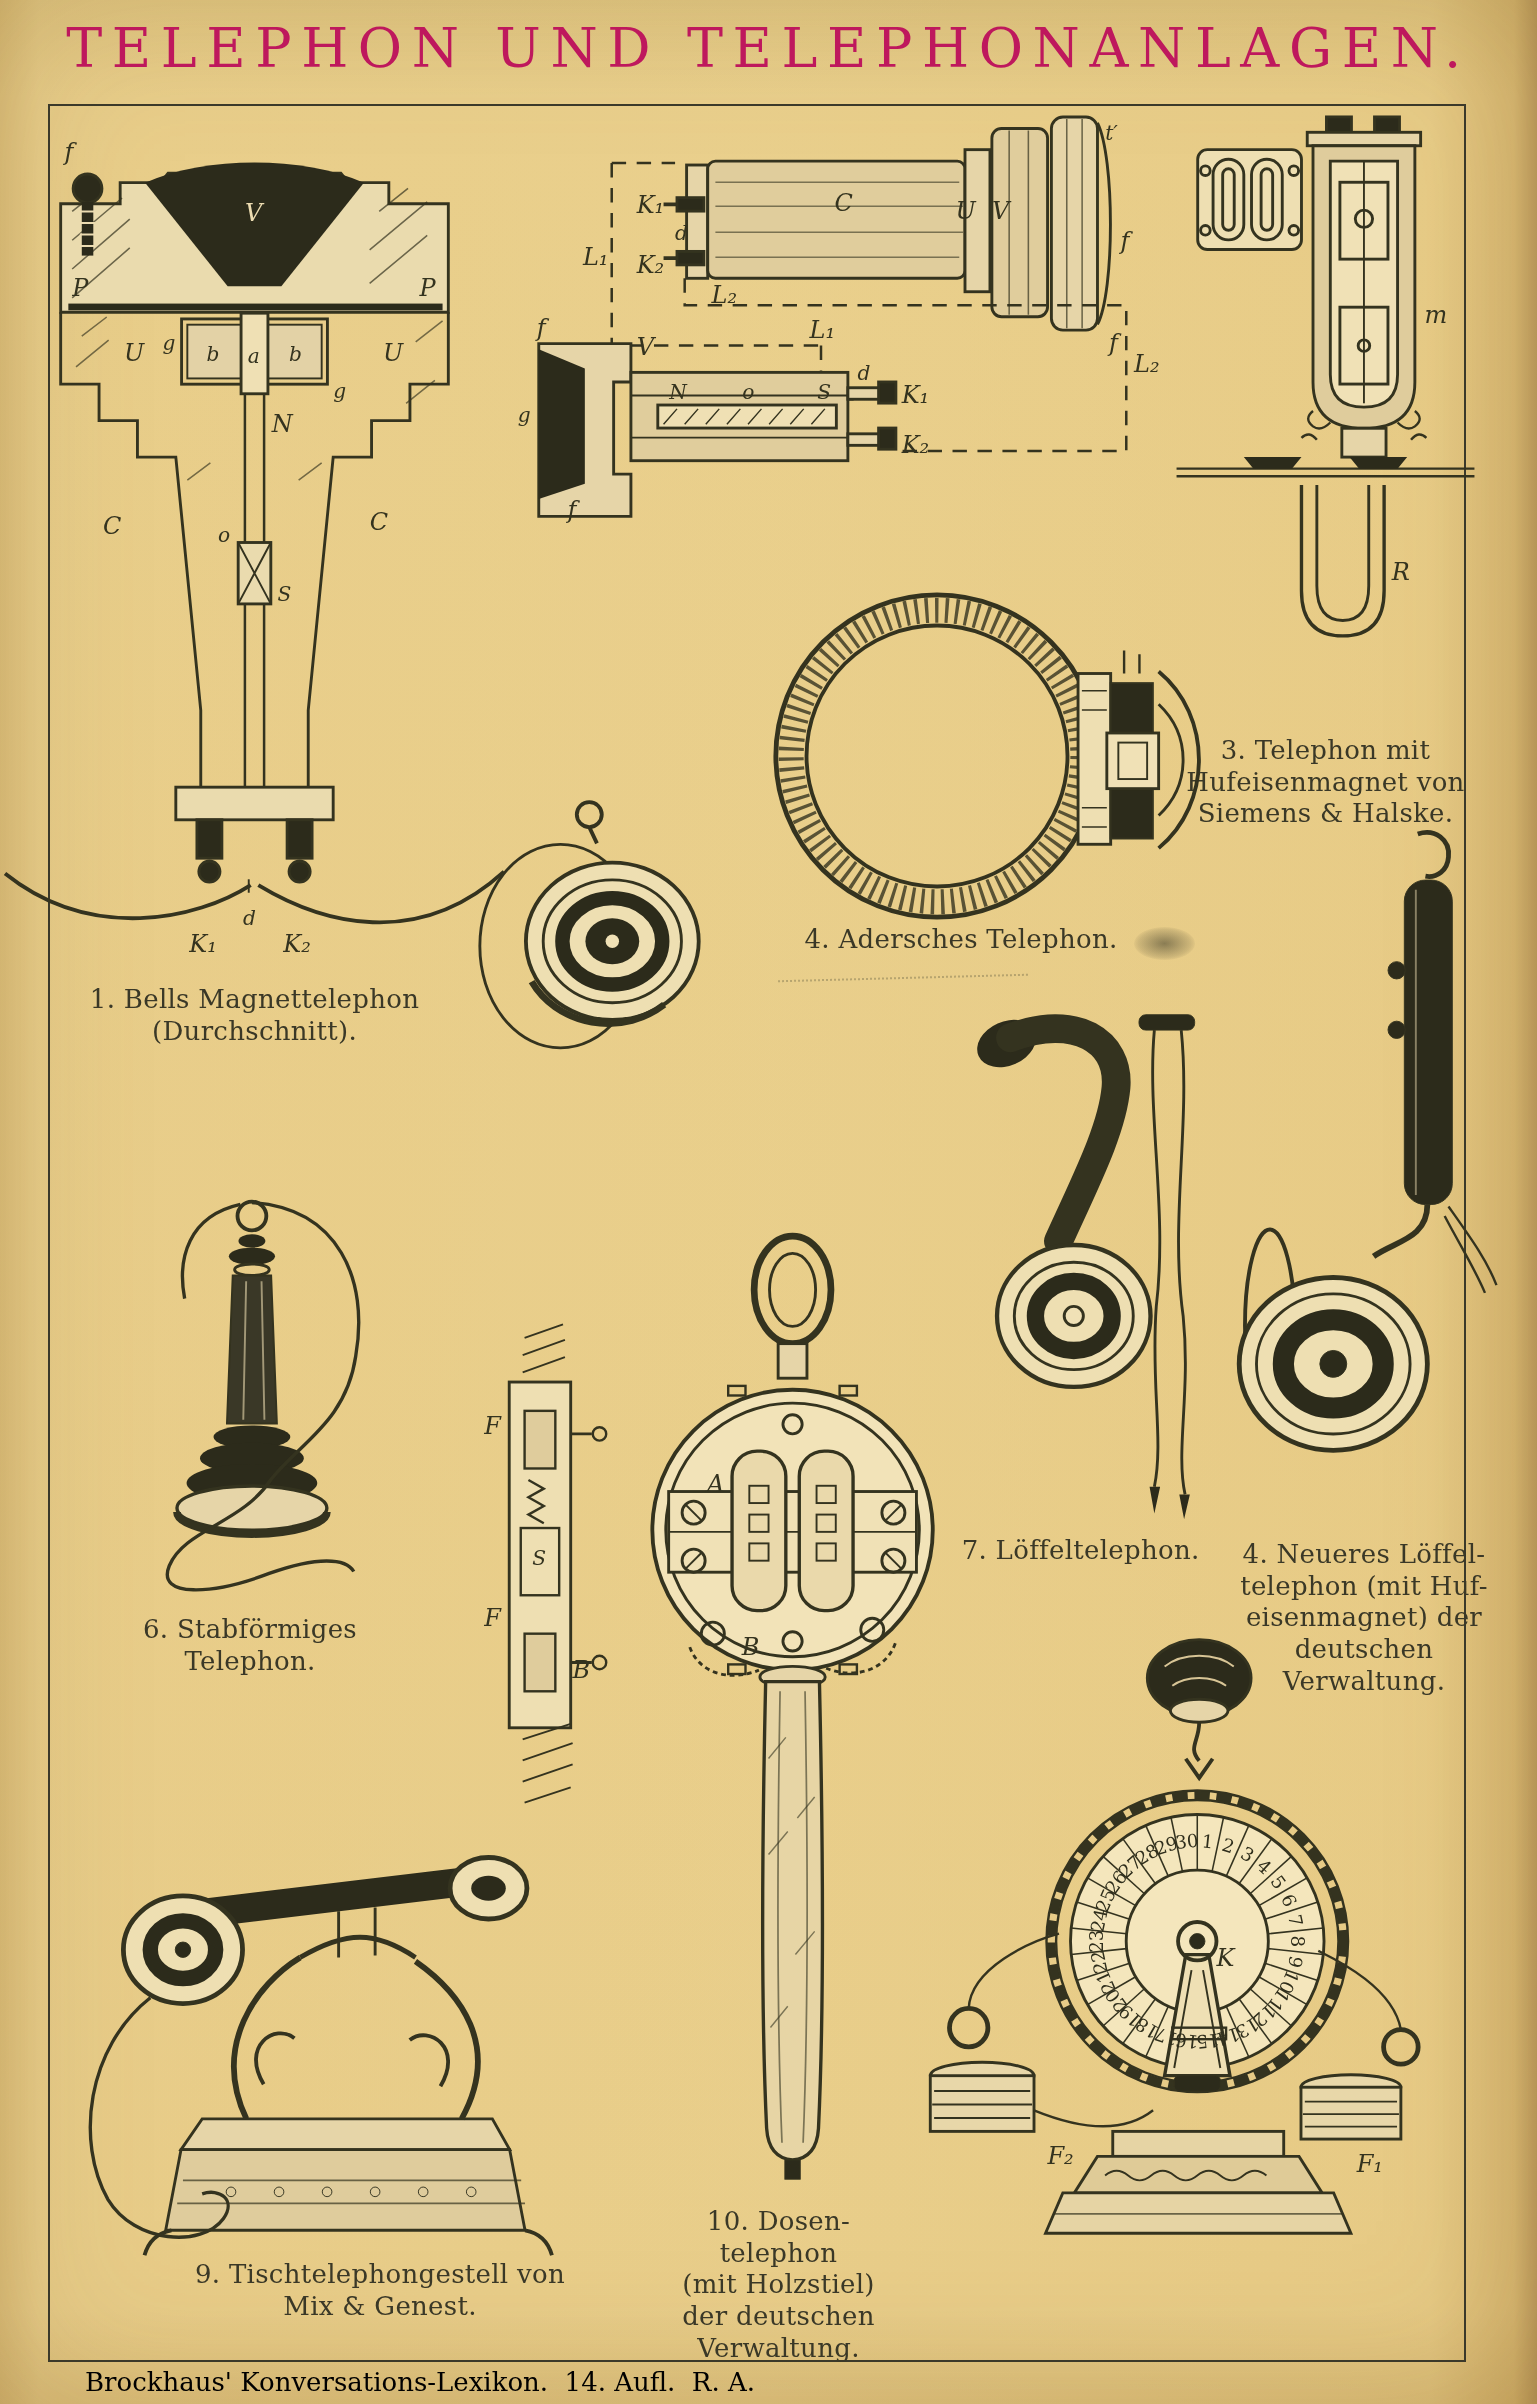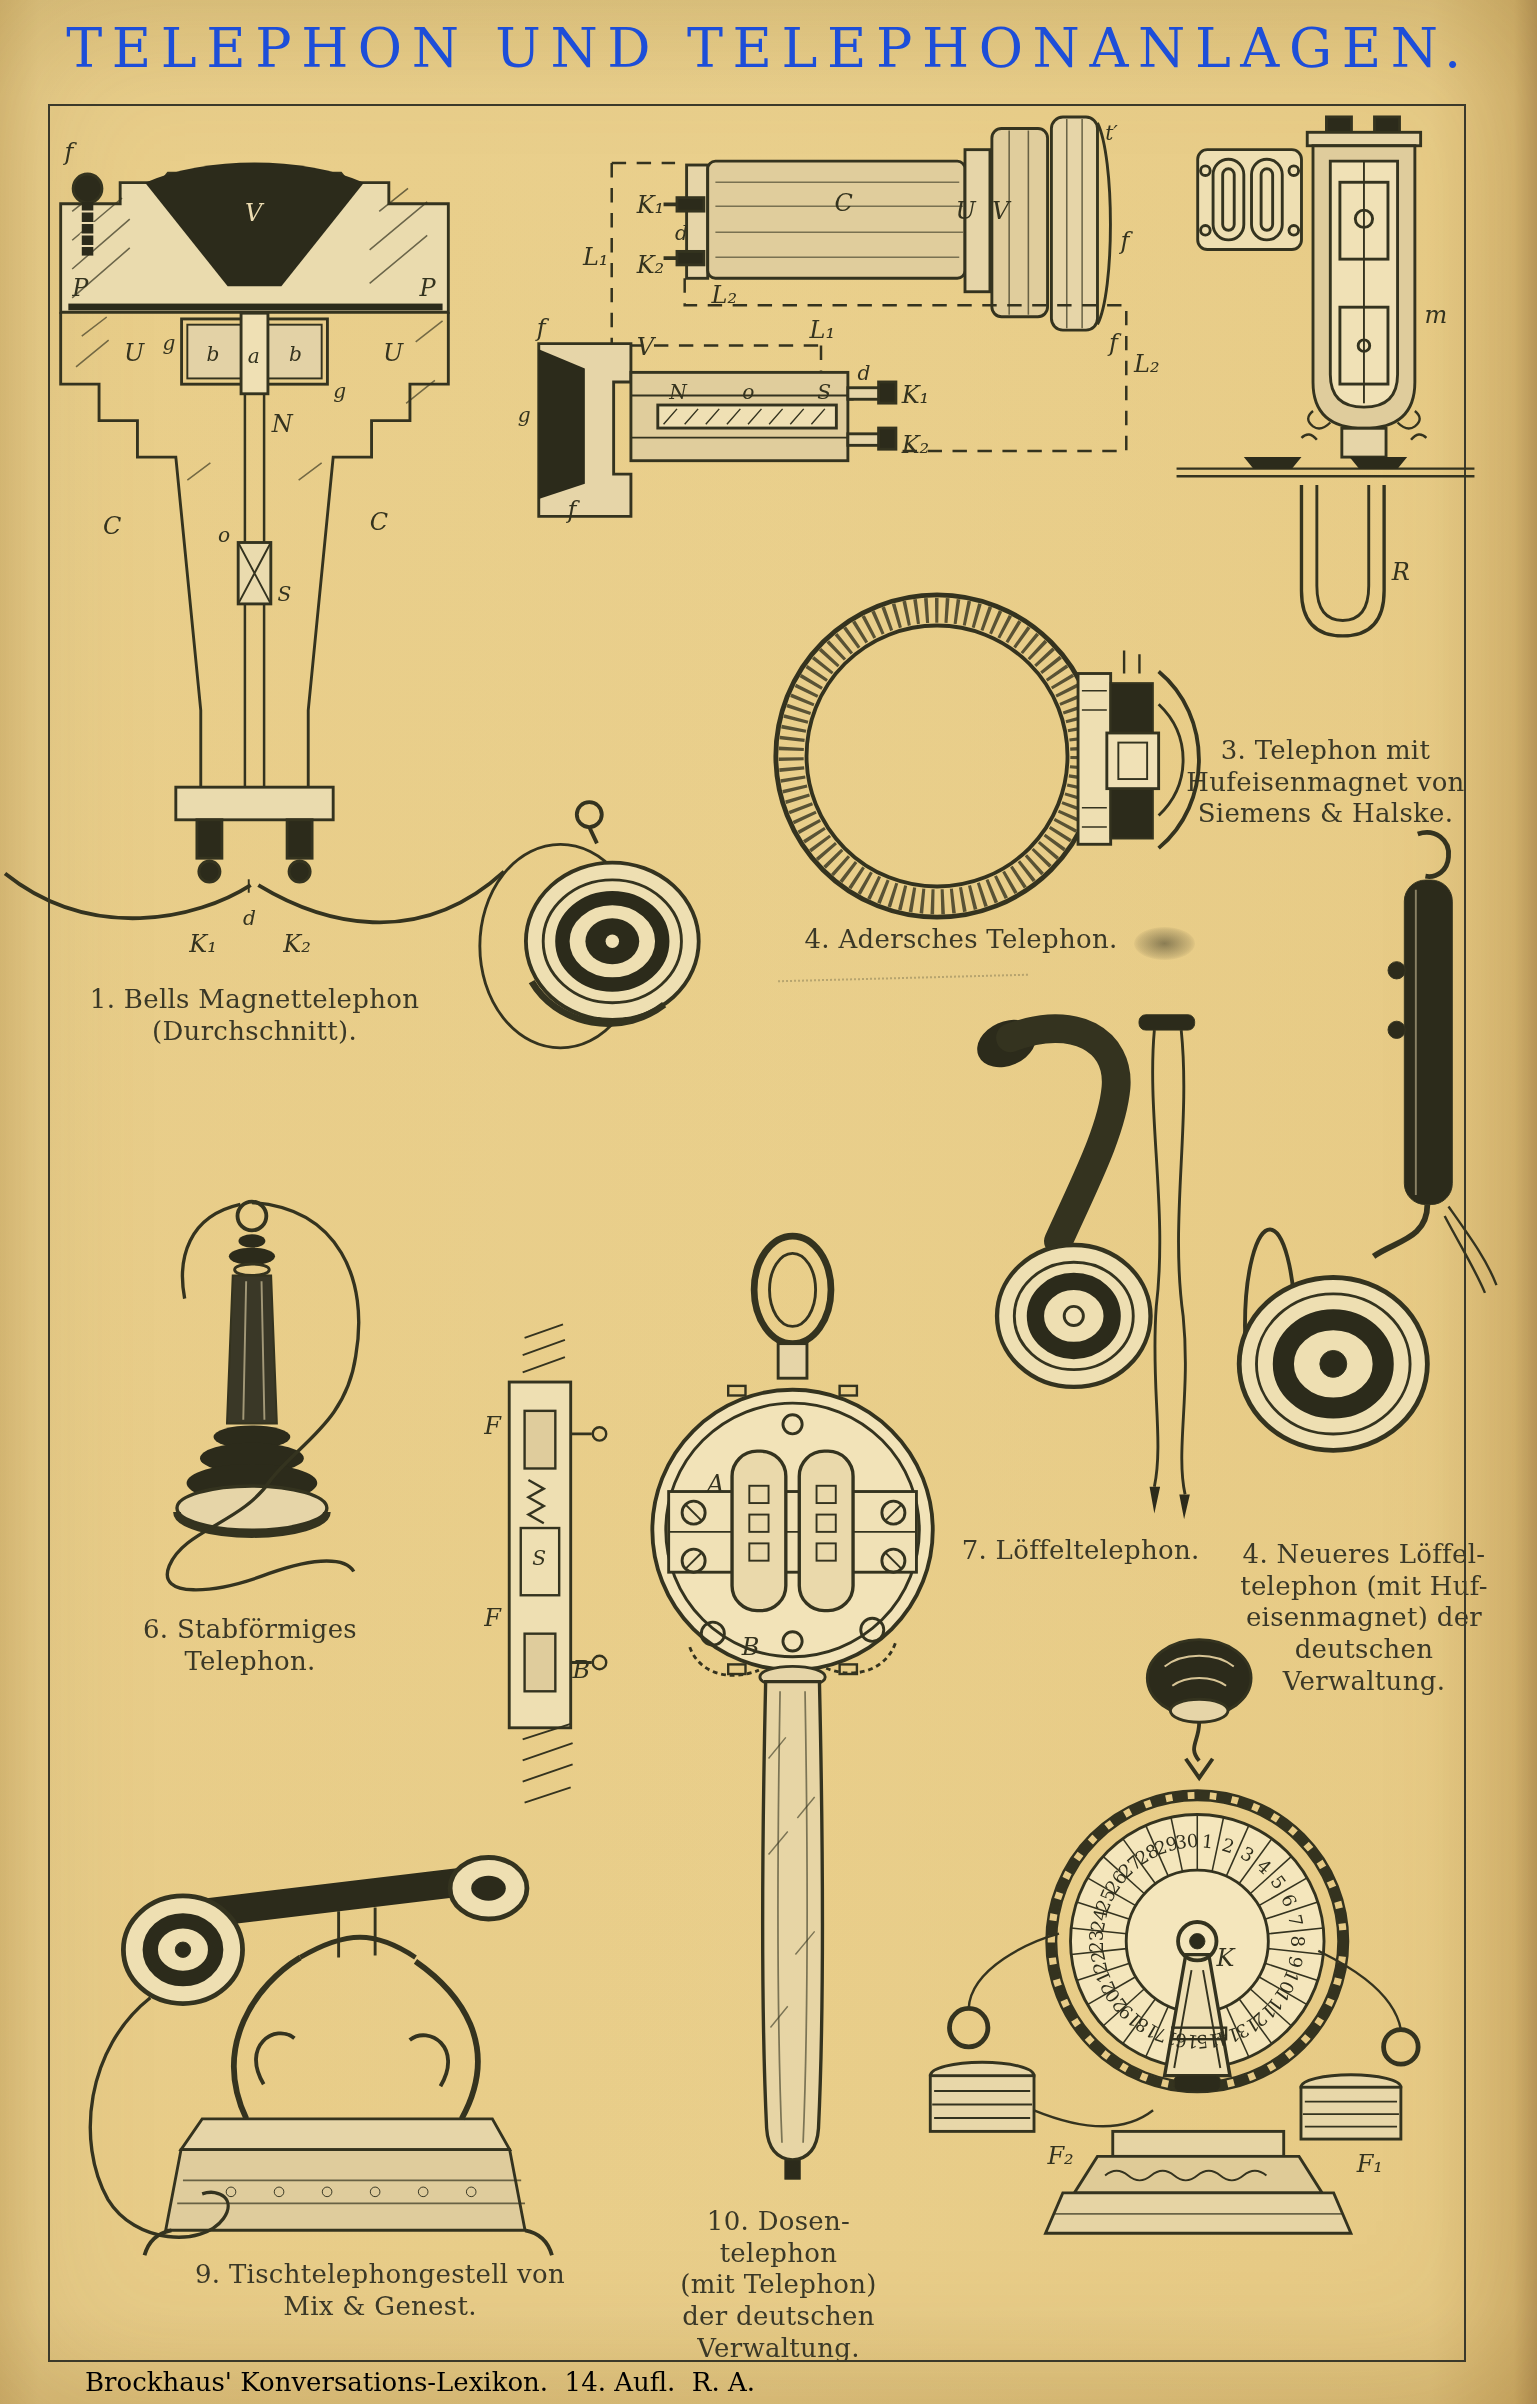--- a/index.html
+++ b/index.html
@@ -14,21 +14,21 @@
                linear-gradient(180deg,#eedfb2 0%,#f4e6bd 4%,#f3e4ba 96%,#e9d7a8 100%);
     background-blend-mode:multiply;
     box-shadow:inset 0 0 154px rgba(124,96,44,.22);
   }
   .frame{
     position:absolute;left:48px;top:104px;width:1414px;height:2254px;
     border:2.9px solid #3b392a;
   }
   .page-title{
     position:absolute;left:0;top:17.3px;width:1537px;text-align:center;
-    font-size:54px;letter-spacing:9.6px;color:#1d4ed8;
+    font-size:54px;letter-spacing:9.6px;color:#be185d;
     font-family:"DejaVu Serif",serif;white-space:nowrap;
   }
   .page-footer{
     position:absolute;left:85px;top:2367px;
     font-size:26px;color:#000000;white-space:pre;
   }
   .fig{position:absolute;}
   .fig svg{position:absolute;left:0;top:0;overflow:visible;}
   .caption{
     position:absolute;text-align:center;color:#3a3827;
@@ -401,21 +401,21 @@
     <text class="lbl" x="44" y="262">F</text>
     <text class="lbl" x="44" y="462">F</text>
     <text class="lbl" x="136" y="516">B</text>
     <text class="lbl sm" x="94" y="398">S</text>
     <text class="lbl" x="276" y="322">A</text>
     <text class="lbl" x="312" y="492">B</text>
   </svg>
   <div class="caption" style="left:221px;top:1024px;width:231px;">
     <span>10. Dosen-</span>
     <span>telephon</span>
-    <span>(mit Telephon)</span>
+    <span>(mit Holzstiel)</span>
     <span>der deutschen</span>
     <span>Verwaltung.</span>
   </div>
 </figure>
 
 <figure class="fig" style="left:913px;top:1624px;width:509px;height:730px;margin:0;">
   <svg width="509" height="646" viewBox="0 0 530 672">
     <g fill="none" stroke="#34331f">
       <ellipse cx="298" cy="56" rx="54" ry="40" fill="#2c2b1b" stroke-width="3"></ellipse>
       <path d="M262,44 a46,30 0 0 1 72,0 M270,64 a36,22 0 0 1 56,0" stroke="#d8c596" stroke-width="2"></path>

